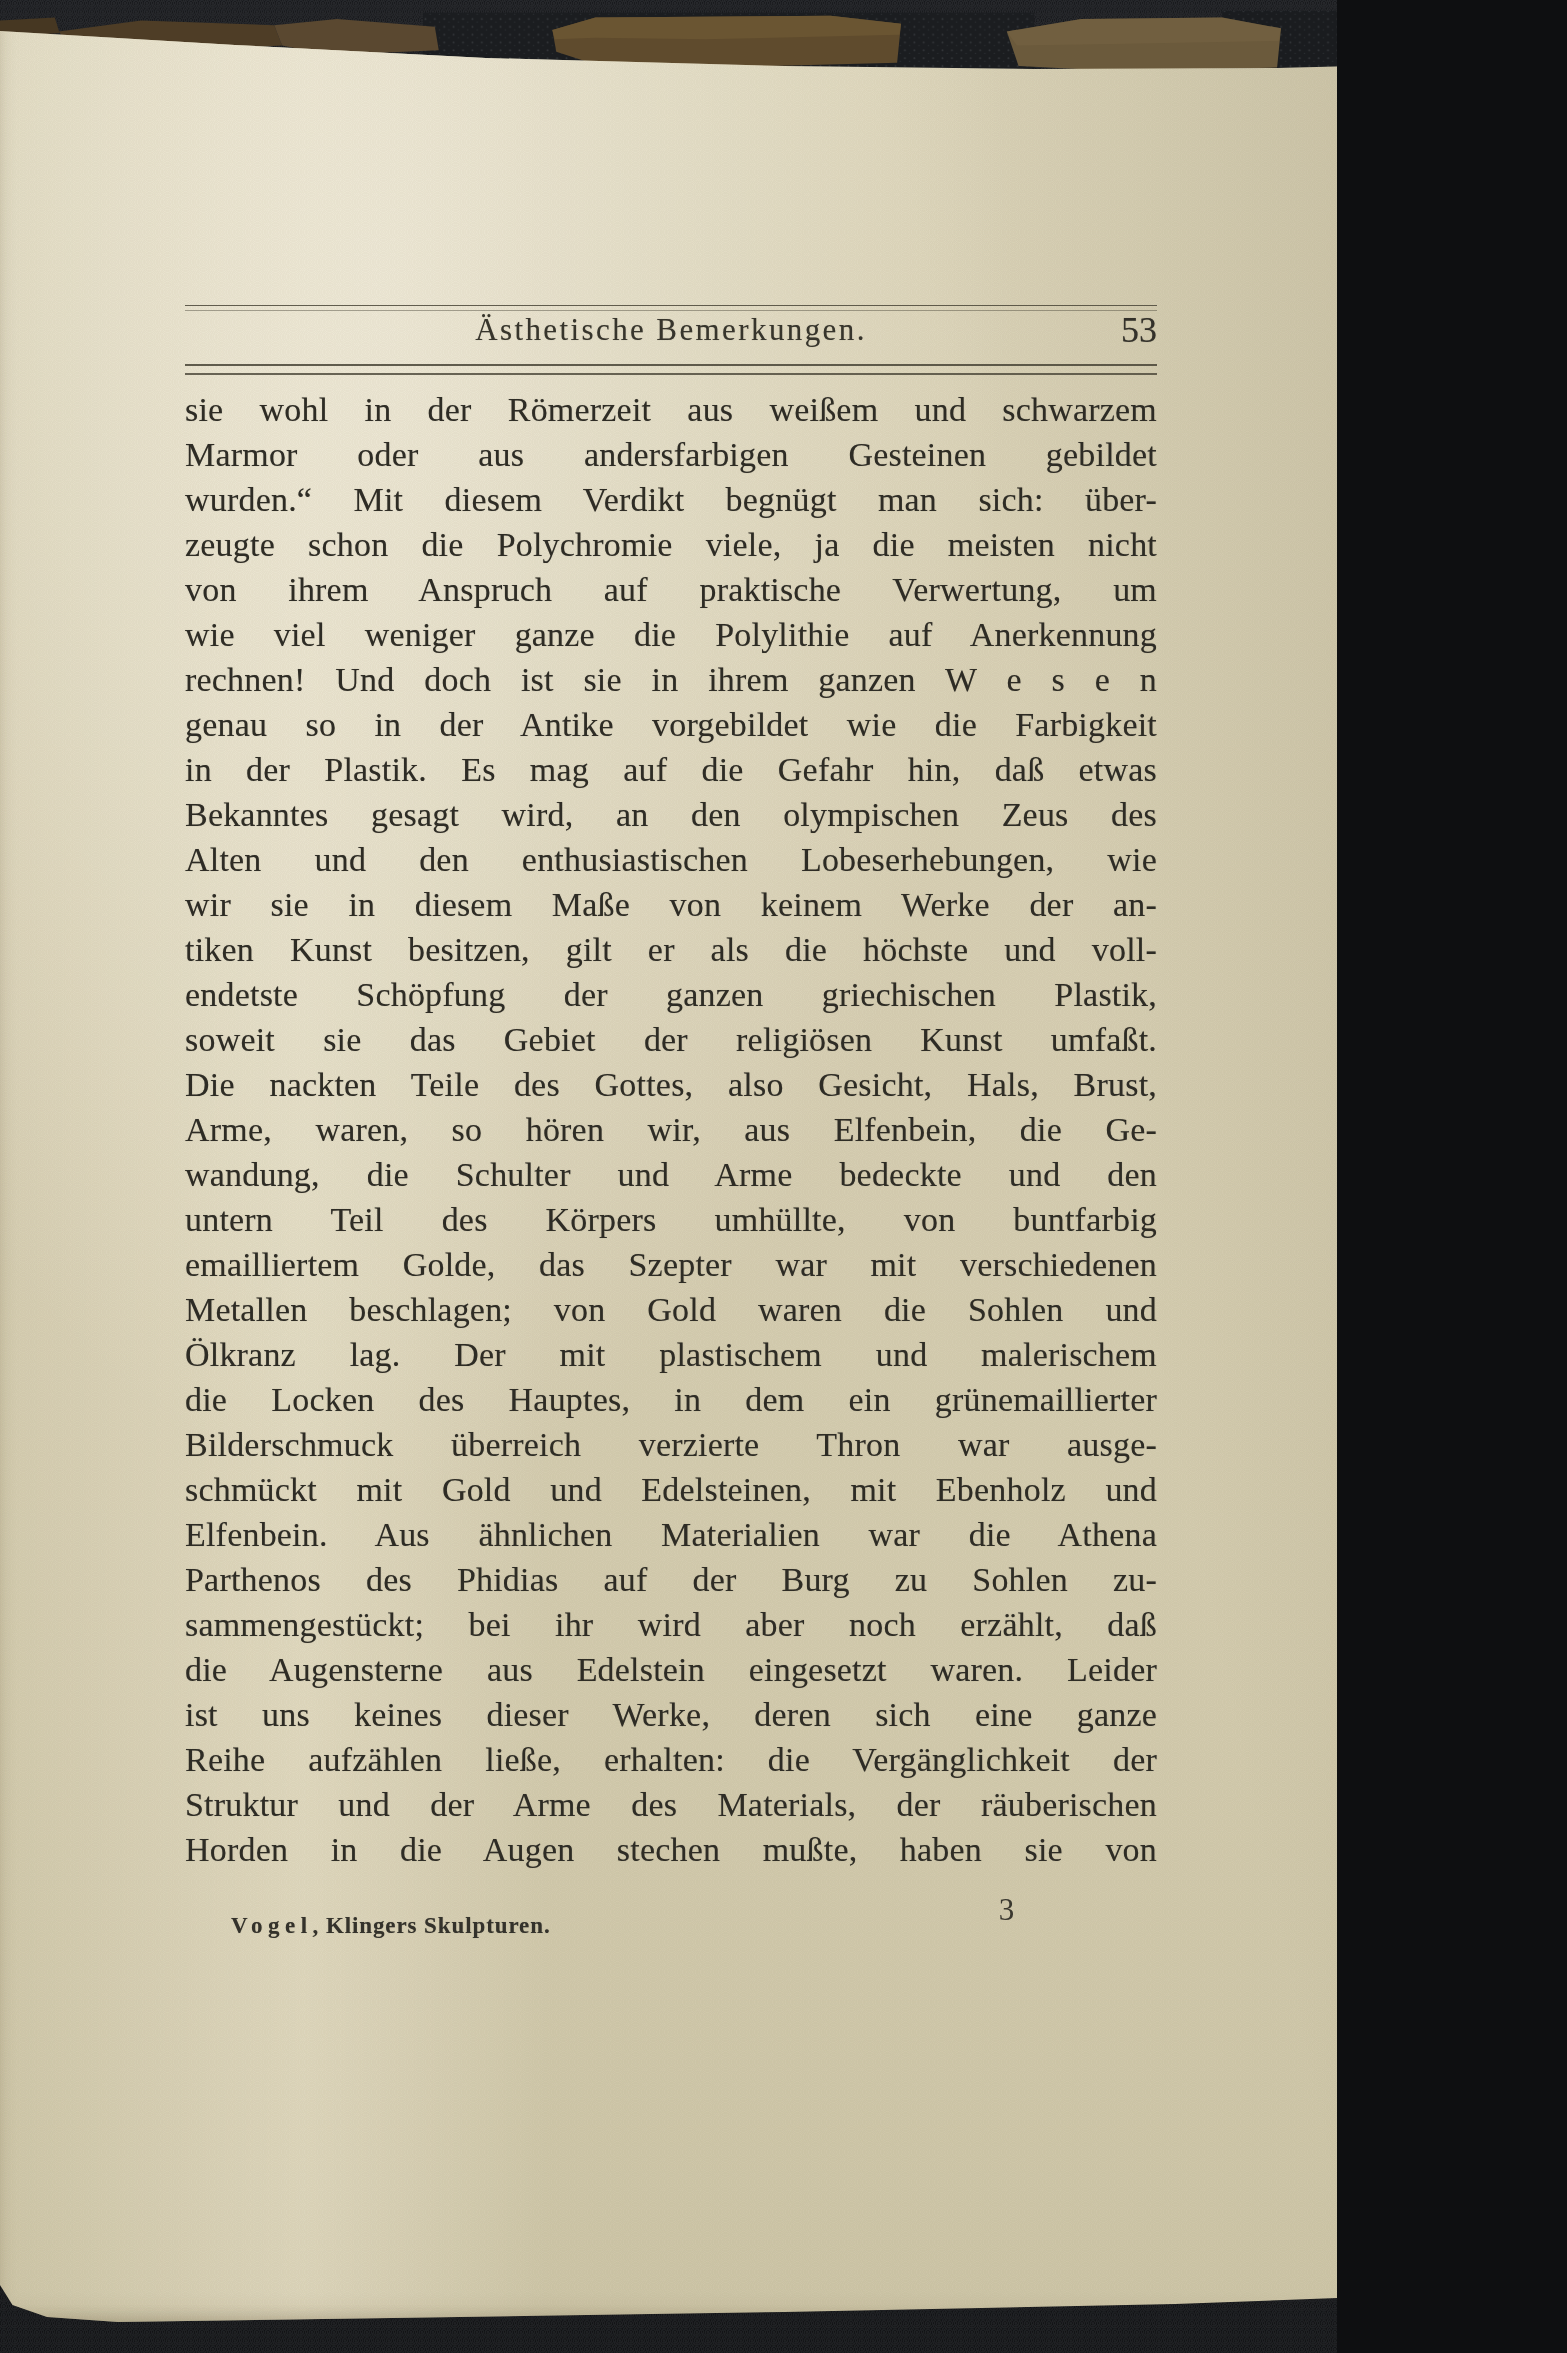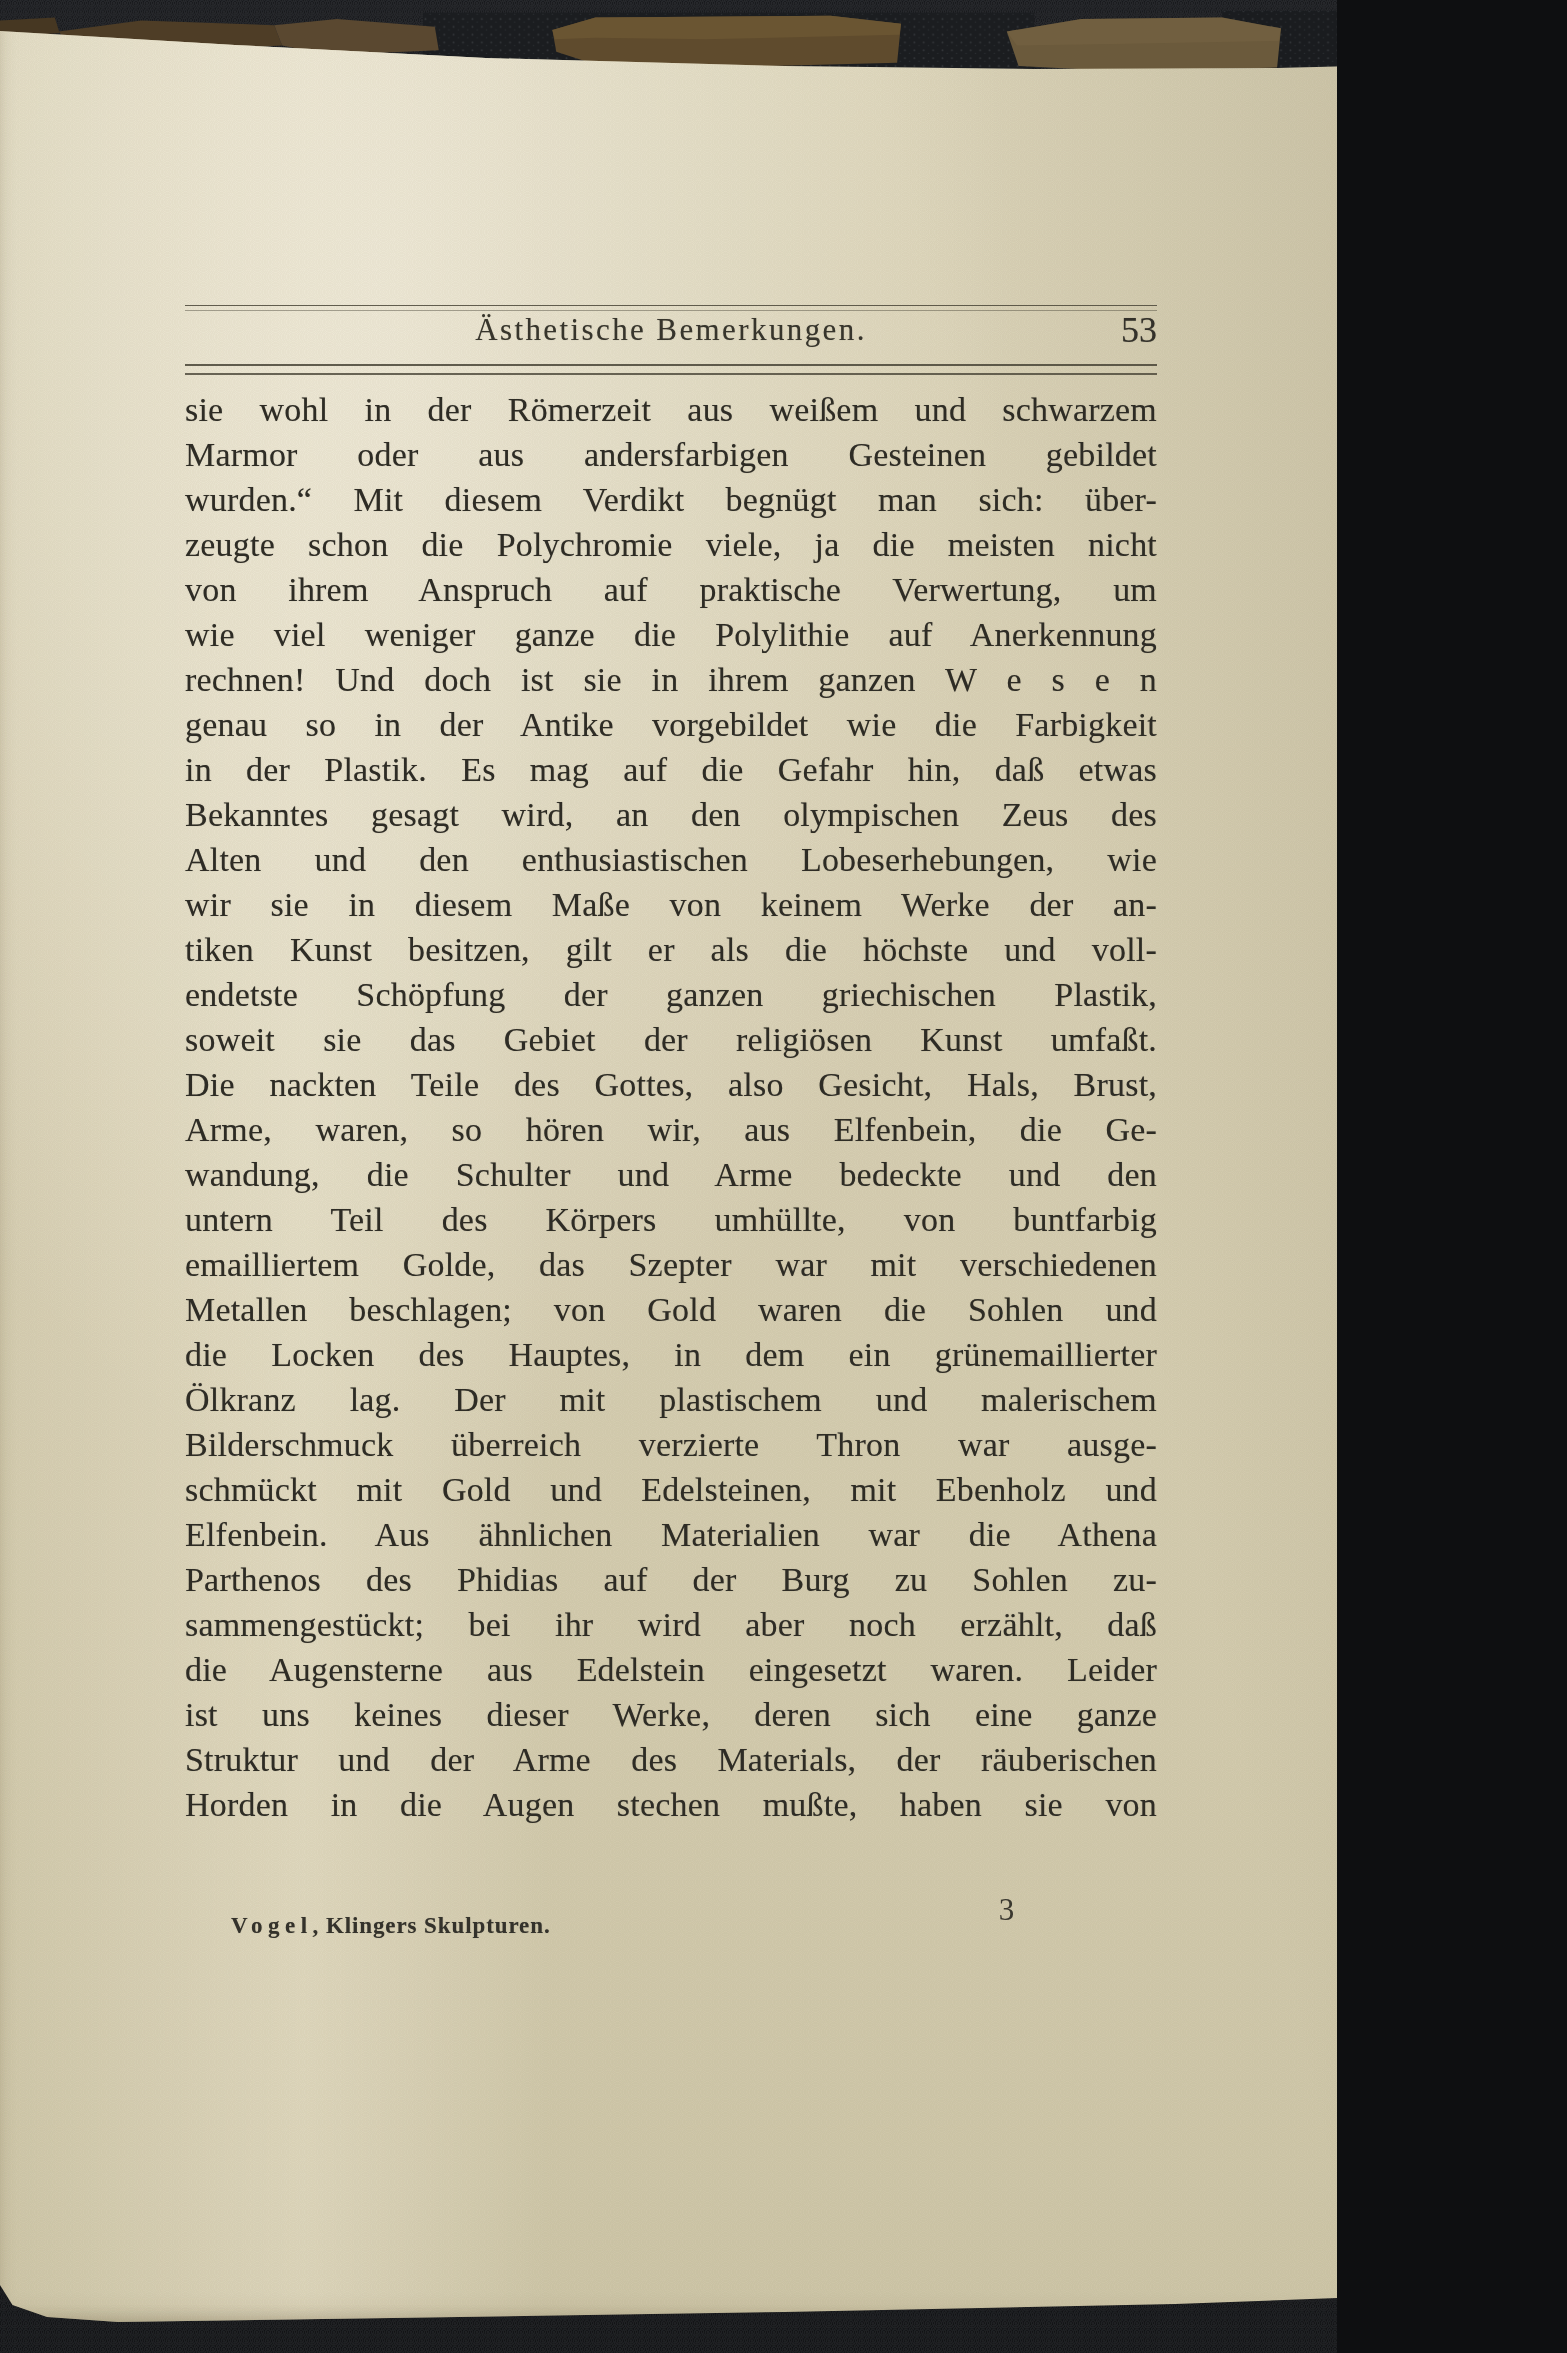--- a/index.html
+++ b/index.html
@@ -148,29 +148,30 @@
         <div class="line">wir sie in diesem Maße von keinem Werke der an-</div>
         <div class="line">tiken Kunst besitzen, gilt er als die höchste und voll-</div>
         <div class="line">endetste Schöpfung der ganzen griechischen Plastik,</div>
         <div class="line">soweit sie das Gebiet der religiösen Kunst umfaßt.</div>
         <div class="line">Die nackten Teile des Gottes, also Gesicht, Hals, Brust,</div>
         <div class="line">Arme, waren, so hören wir, aus Elfenbein, die Ge-</div>
         <div class="line">wandung, die Schulter und Arme bedeckte und den</div>
         <div class="line">untern Teil des Körpers umhüllte, von buntfarbig</div>
         <div class="line">emailliertem Golde, das Szepter war mit verschiedenen</div>
         <div class="line">Metallen beschlagen; von Gold waren die Sohlen und</div>
+        <div class="line">Ölkranz lag.  Der mit plastischem und malerischem</div>
         <div class="line">die Locken des Hauptes, in dem ein grünemaillierter</div>
-        <div class="line">Ölkranz lag.  Der mit plastischem und malerischem</div>
         <div class="line">Bilderschmuck überreich verzierte Thron war ausge-</div>
         <div class="line">schmückt mit Gold und Edelsteinen, mit Ebenholz und</div>
         <div class="line">Elfenbein.  Aus ähnlichen Materialien war die Athena</div>
         <div class="line">Parthenos des Phidias auf der Burg zu Sohlen zu-</div>
         <div class="line">sammengestückt; bei ihr wird aber noch erzählt, daß</div>
         <div class="line">die Augensterne aus Edelstein eingesetzt waren.  Leider</div>
         <div class="line">ist uns keines dieser Werke, deren sich eine ganze</div>
+        <div class="line">Reihe aufzählen ließe, erhalten: die Vergänglichkeit der</div>
         <div class="line">Struktur und der Arme des Materials, der räuberischen</div>
         <div class="line">Horden in die Augen stechen mußte, haben sie von</div>
       </div>
 
     <div class="footer-sig"><span class="spread">Vogel</span><span>, Klingers Skulpturen.</span></div>
 
     <div class="sheet-number">3</div>
 
   </div>
 

